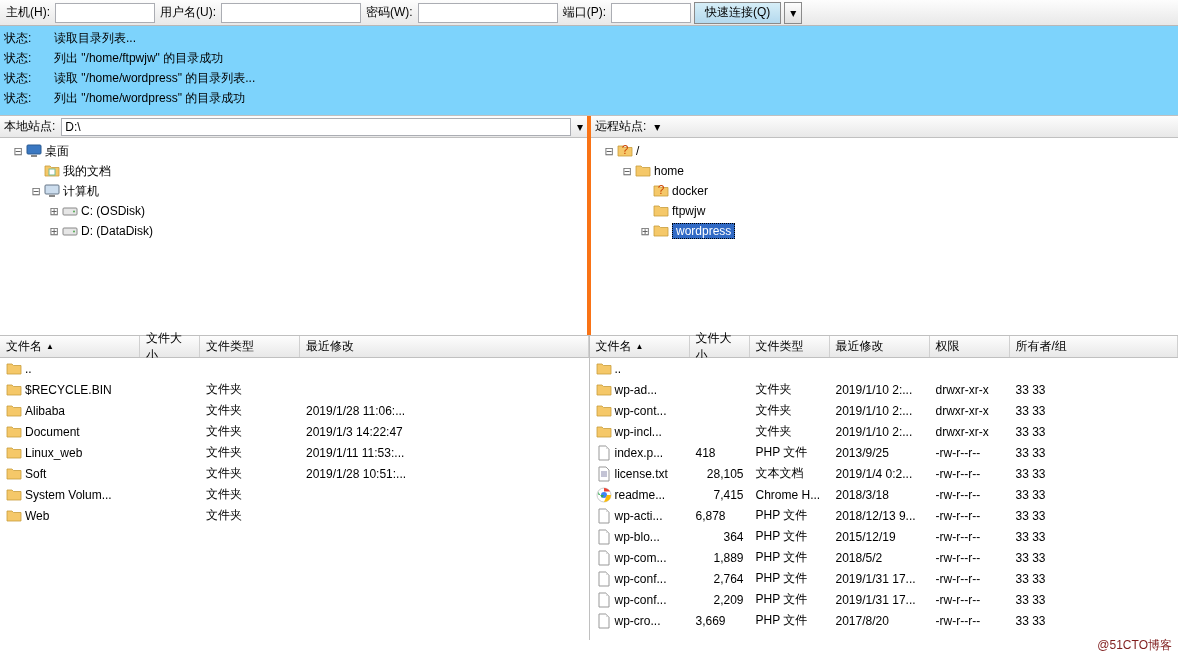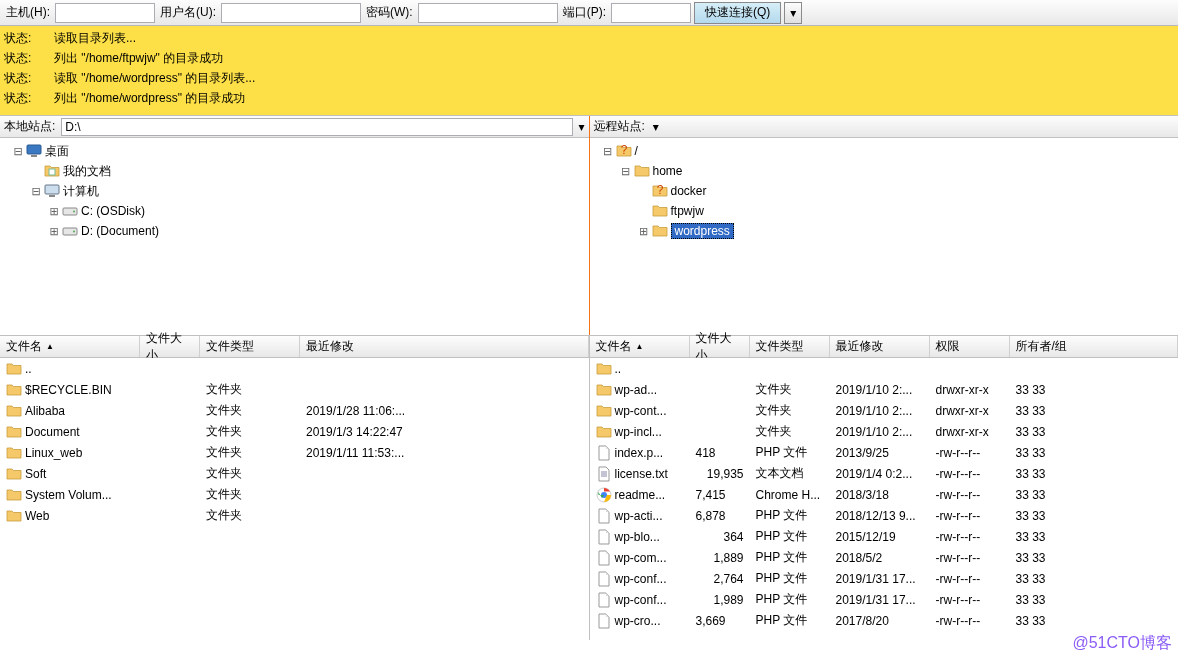--- a/index.html
+++ b/index.html
@@ -3,46 +3,46 @@
 <meta charset="utf-8">
 <style>
 *{box-sizing:border-box;margin:0;padding:0;font-family:"Microsoft YaHei","Segoe UI",Tahoma,sans-serif;font-size:12px}
 body{background:#fff;color:#000;width:1178px;height:662px;overflow:hidden}
 .toolbar{display:flex;align-items:center;height:26px;background:linear-gradient(#fdfdfd,#e8e8e8);border-bottom:1px solid #b8b8b8;padding:0 4px;gap:3px}
 .tlabel{padding:0 2px}
 .tinput{border:1px solid #abadb3;height:20px;background:#fff;padding:0 3px}
 .w-host{width:100px}.w-user{width:140px}.w-pass{width:140px}.w-port{width:80px}
 .btn{height:22px;border:1px solid #8a8a8a;background:linear-gradient(#d6eef7,#b4d9ee);padding:0 10px;cursor:pointer}
 .dd-btn{height:22px;width:18px;border:1px solid #8a8a8a;background:linear-gradient(#fdfdfd,#e0e0e0);cursor:pointer;display:flex;align-items:center;justify-content:center}
-.log{height:90px;overflow:auto;border-bottom:1px solid #c0c0c0;padding:2px 4px;background:#fde047}
+.log{height:90px;overflow:auto;border-bottom:1px solid #c0c0c0;padding:2px 4px;background:#7dd3fc}
 .log-row{display:flex;gap:18px;line-height:20px}
 .log-label{width:32px}
 .mid{display:flex;height:220px;border-bottom:1px solid #c0c0c0}
-.pane{flex:1;display:flex;flex-direction:column;border-right:1px solid #f97316}
+.pane{flex:1;display:flex;flex-direction:column;border-right:4px solid #f97316}
 .pane:last-child{border-right:none}
 .site-row{display:flex;align-items:center;height:22px;border-bottom:1px solid #c0c0c0;background:linear-gradient(#fdfdfd,#e8e8e8)}
 .site-label{padding:0 4px}
 .site-input{flex:1;border:1px solid #abadb3;height:18px;margin:1px 2px;padding:0 3px;background:#fff}
 .site-arrow{width:14px;text-align:center;cursor:pointer}
 .tree{flex:1;overflow:auto;padding:3px 4px;background:#fff}
 .trow{display:flex;align-items:center;height:20px;cursor:pointer;white-space:nowrap}
 .tw{width:16px;text-align:center;color:#666;font-size:11px}
 .ticon{width:16px;height:16px;margin-right:3px;display:inline-flex;align-items:center;justify-content:center}
 .sel{background:#316ac5;color:#fff;padding:0 3px;border:1px dotted #000}
 .bot{display:flex;height:304px}
 .list-pane{flex:1;display:flex;flex-direction:column;border-right:1px solid #c0c0c0}
 .list-pane:last-child{border-right:none}
 .hdr{display:flex;height:22px;background:linear-gradient(#fdfdfd,#e8e8e8);border-bottom:1px solid #c0c0c0}
 .hcol{border-right:1px solid #d0d0d0;padding:3px 6px;display:flex;align-items:center;gap:4px;cursor:pointer}
 .rows{flex:1;overflow:auto;background:#fff}
 .frow{display:flex;height:21px;align-items:center;cursor:pointer}
 .fcol{padding:0 6px;white-space:nowrap;overflow:hidden;text-overflow:ellipsis}
 .fname{display:flex;align-items:center;gap:3px}
 .ic{width:16px;height:16px;display:inline-block}
-.wm{position:absolute;right:6px;bottom:8px;color:#8b5cf6;font-size:16px}
+.wm{position:absolute;right:6px;bottom:8px;color:#7f1d1d;font-size:12px}
 svg{width:16px;height:16px}
 </style>
 </head>
 <body>
 
 <div class="toolbar">
   <span class="tlabel">主机(H):</span>
   <input class="tinput w-host" style="">
   <span class="tlabel">用户名(U):</span>
   <input class="tinput w-user" style="">
@@ -124,21 +124,21 @@
           <span>C: (OSDisk)</span>
         </div>
         <div class="trow" style="padding-left:42px">
           <span class="tw">⊞</span>
           <span class="ticon">
             <span class="ic"><svg viewBox="0 0 16 16">
                 <rect x="1" y="5" width="14" height="7" rx="1" fill="#e6e6e6" stroke="#888"></rect>
                 <circle cx="12" cy="8.5" r="1" fill="#5a5"></circle>
               </svg></span>
           </span>
-          <span>D: (Document)</span>
+          <span>D: (DataDisk)</span>
         </div>
       </div>
   </div>
   <div class="pane">
     <div class="site-row">
       <span class="site-label">远程站点:</span>
       <span class="site-arrow">▾</span>
     </div>
     <div class="tree" id="rtree">
         <div class="trow" style="padding-left:6px">
@@ -257,20 +257,21 @@
         </div>
         <div class="frow">
           <div class="fcol fname" style="width:140px">
             <span class="ic"><svg viewBox="0 0 16 16">
                 <path fill="#f5c869" stroke="#c89d3a" stroke-width=".8" d="M1 3h5l1.5 1.5H15V13H1z"></path>
               </svg></span>
             <span>Soft</span>
           </div>
           <div class="fcol" style="width:60px;text-align:right"></div>
           <div class="fcol" style="width:100px">文件夹</div>
+          <div class="fcol" style="flex:1">2019/1/28 10:51:...</div>
         </div>
         <div class="frow">
           <div class="fcol fname" style="width:140px">
             <span class="ic"><svg viewBox="0 0 16 16">
                 <path fill="#f5c869" stroke="#c89d3a" stroke-width=".8" d="M1 3h5l1.5 1.5H15V13H1z"></path>
               </svg></span>
             <span>System Volum...</span>
           </div>
           <div class="fcol" style="width:60px;text-align:right"></div>
           <div class="fcol" style="width:100px">文件夹</div>
@@ -364,38 +365,38 @@
           <div class="fcol" style="flex:1">33 33</div>
         </div>
         <div class="frow">
           <div class="fcol fname" style="width:100px">
             <span class="ic"><svg viewBox="0 0 16 16">
                 <path fill="#fff" stroke="#999" d="M3 1h7l3 3v11H3z"></path>
                 <path stroke="#88a" d="M5 6h6M5 8h6M5 10h6"></path>
               </svg></span>
             <span>license.txt</span>
           </div>
-          <div class="fcol" style="width:60px;text-align:right">19,935</div>
+          <div class="fcol" style="width:60px;text-align:right">28,105</div>
           <div class="fcol" style="width:80px">文本文档</div>
           <div class="fcol" style="width:100px">2019/1/4 0:2...</div>
           <div class="fcol" style="width:80px">-rw-r--r--</div>
           <div class="fcol" style="flex:1">33 33</div>
         </div>
         <div class="frow">
           <div class="fcol fname" style="width:100px">
             <span class="ic"><svg viewBox="0 0 16 16">
                 <circle cx="8" cy="8" r="7" fill="#fff" stroke="#ccc"></circle>
                 <circle cx="8" cy="8" r="3" fill="#4285f4"></circle>
                 <path d="M8 1a7 7 0 0 1 6 3.5H8z" fill="#ea4335"></path>
                 <path d="M2 4.5 6 11 8 8H2.5z" fill="#34a853"></path>
                 <path d="M8 15 11 8h4a7 7 0 0 1-7 7z" fill="#fbbc05"></path>
               </svg></span>
             <span>readme...</span>
           </div>
-          <div class="fcol" style="width:60px;">7,415</div>
+          <div class="fcol" style="width:60px;text-align:right">7,415</div>
           <div class="fcol" style="width:80px">Chrome H...</div>
           <div class="fcol" style="width:100px">2018/3/18</div>
           <div class="fcol" style="width:80px">-rw-r--r--</div>
           <div class="fcol" style="flex:1">33 33</div>
         </div>
         <div class="frow">
           <div class="fcol fname" style="width:100px">
             <span class="ic"><svg viewBox="0 0 16 16">
                 <path fill="#fff" stroke="#999" d="M3 1h7l3 3v11H3z"></path>
                 <path fill="#ddd" d="M10 1v3h3z"></path>
@@ -451,21 +452,21 @@
           <div class="fcol" style="flex:1">33 33</div>
         </div>
         <div class="frow">
           <div class="fcol fname" style="width:100px">
             <span class="ic"><svg viewBox="0 0 16 16">
                 <path fill="#fff" stroke="#999" d="M3 1h7l3 3v11H3z"></path>
                 <path fill="#ddd" d="M10 1v3h3z"></path>
               </svg></span>
             <span>wp-conf...</span>
           </div>
-          <div class="fcol" style="width:60px;text-align:right">1,989</div>
+          <div class="fcol" style="width:60px;text-align:right">2,209</div>
           <div class="fcol" style="width:80px">PHP 文件</div>
           <div class="fcol" style="width:100px">2019/1/31 17...</div>
           <div class="fcol" style="width:80px">-rw-r--r--</div>
           <div class="fcol" style="flex:1">33 33</div>
         </div>
         <div class="frow">
           <div class="fcol fname" style="width:100px">
             <span class="ic"><svg viewBox="0 0 16 16">
                 <path fill="#fff" stroke="#999" d="M3 1h7l3 3v11H3z"></path>
                 <path fill="#ddd" d="M10 1v3h3z"></path>

